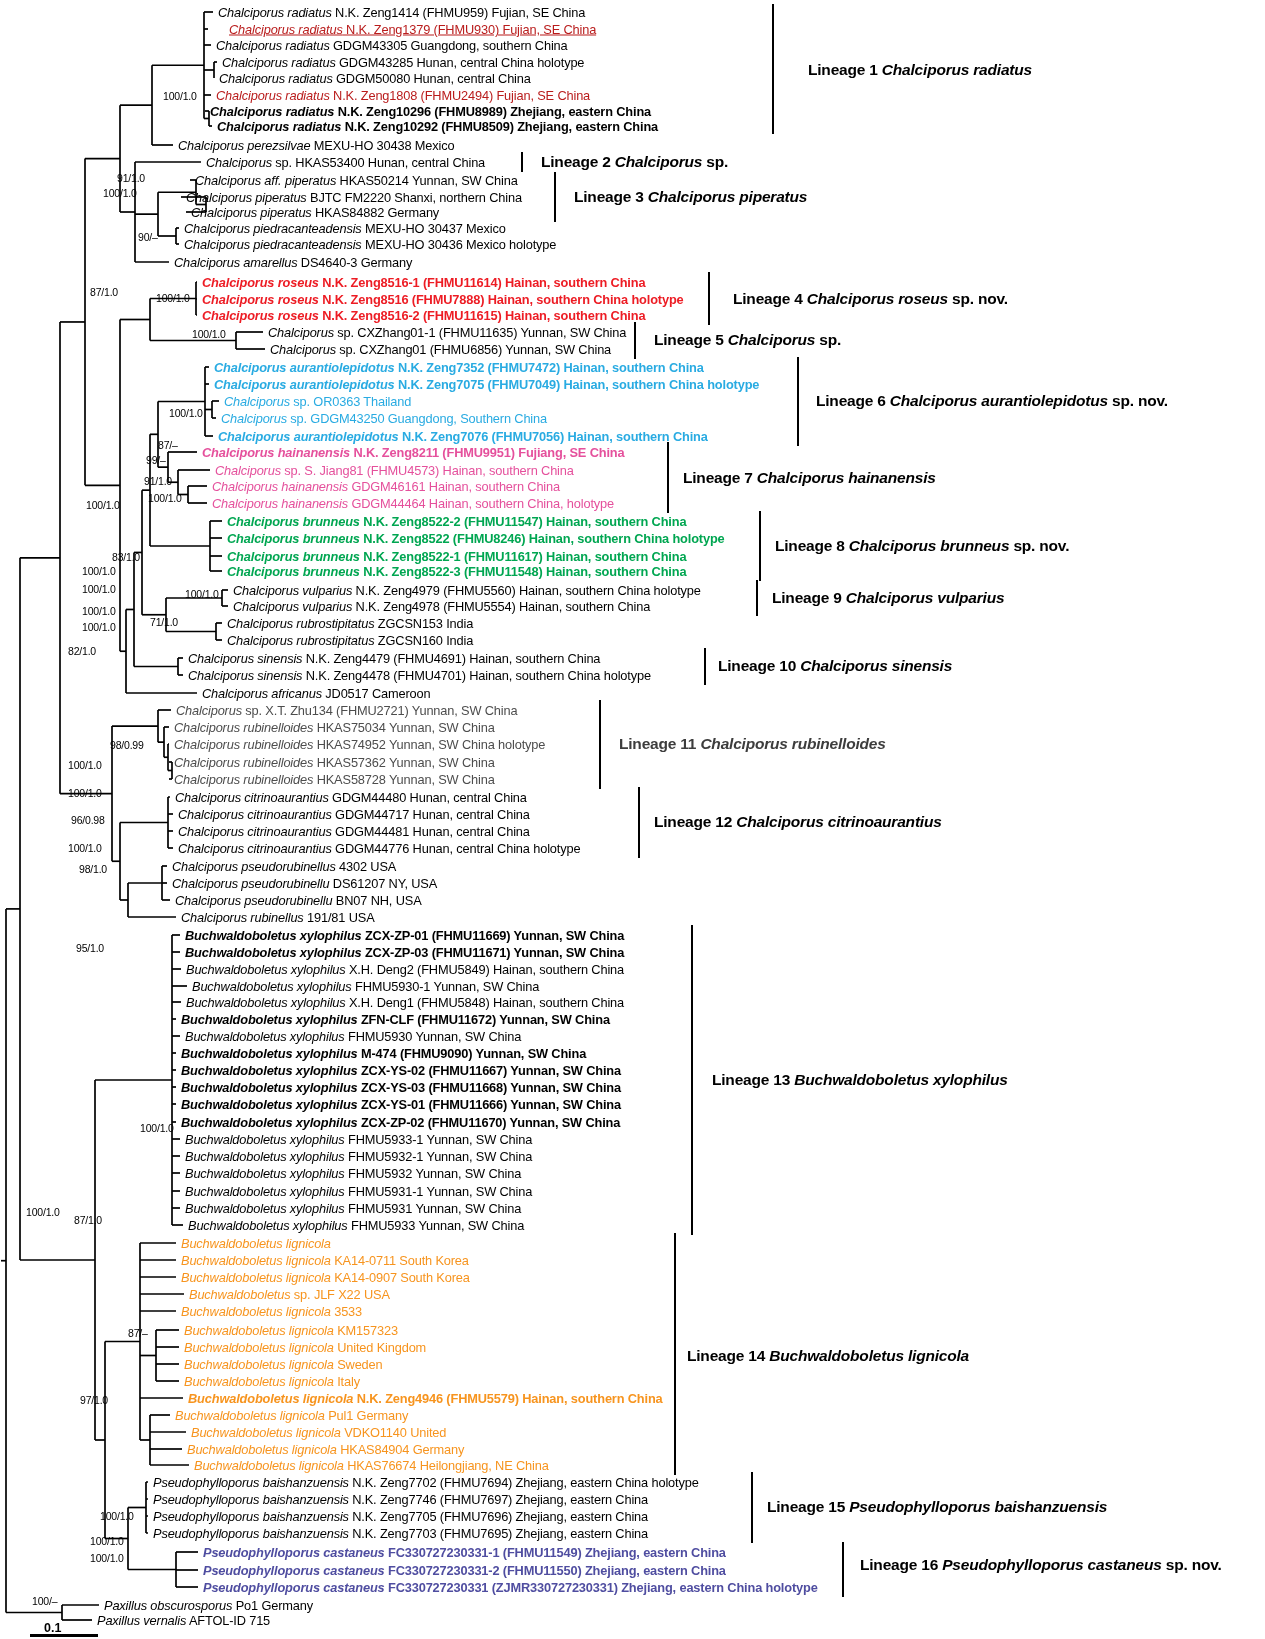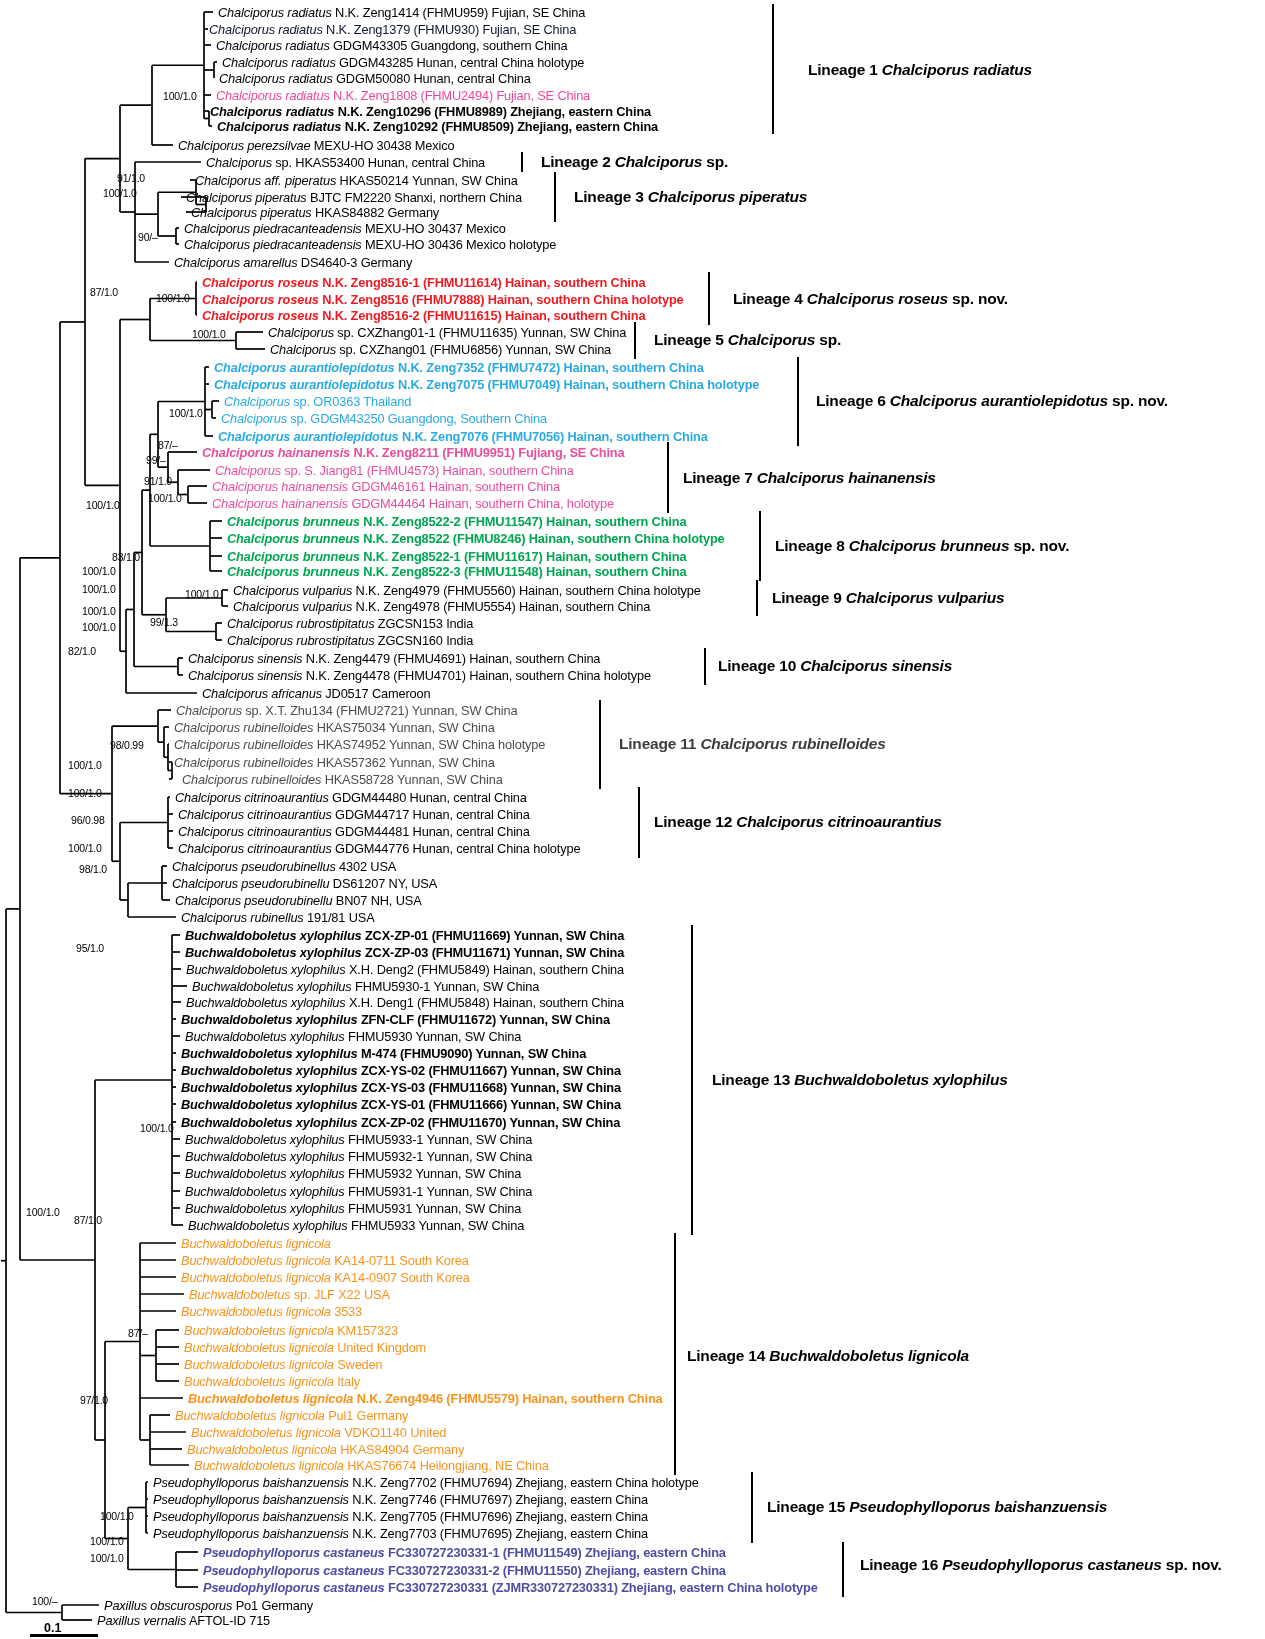--- a/index.html
+++ b/index.html
@@ -220,25 +220,25 @@
       <line x1="62" y1="1605" x2="62" y2="1620" stroke="#000" stroke-width="1.7"></line>
       <line x1="62" y1="1605" x2="99" y2="1605" stroke="#000" stroke-width="1.7"></line>
       <line x1="62" y1="1620" x2="92" y2="1620" stroke="#000" stroke-width="1.7"></line>
       <line x1="6" y1="908.905517578125" x2="6" y2="1612.5" stroke="#000" stroke-width="1.7"></line>
       <line x1="6" y1="908.905517578125" x2="20" y2="908.905517578125" stroke="#000" stroke-width="1.7"></line>
       <line x1="6" y1="1612.5" x2="62" y2="1612.5" stroke="#000" stroke-width="1.7"></line>
       <line x1="1" y1="1260.7027587890625" x2="6" y2="1260.7027587890625" stroke="#000" stroke-width="1.7"></line>
     </svg>
   <div id="tips-layer">
       <div class="tip" style="left: 218px; top: 12px; color: rgb(0, 0, 0); text-align: center;"><span class="sp">Chalciporus radiatus</span><span> N.K. Zeng1414 (FHMU959) Fujian, SE China</span></div>
-      <div class="tip" style="left: 209px; top: 29px; color: #0f172a;"><span class="sp">Chalciporus radiatus</span><span> N.K. Zeng1379 (FHMU930) Fujian, SE China</span></div>
+      <div class="tip" style="left: 229px; top: 29px; color: #b91c1c; text-decoration: underline;"><span class="sp">Chalciporus radiatus</span><span> N.K. Zeng1379 (FHMU930) Fujian, SE China</span></div>
       <div class="tip" style="left: 216px; top: 45px; color: rgb(0, 0, 0);"><span class="sp">Chalciporus radiatus</span><span> GDGM43305 Guangdong, southern China</span></div>
       <div class="tip" style="left: 222px; top: 62px; color: rgb(0, 0, 0);"><span class="sp">Chalciporus radiatus</span><span> GDGM43285 Hunan, central China holotype</span></div>
       <div class="tip" style="left: 219px; top: 78px; color: rgb(0, 0, 0);"><span class="sp">Chalciporus radiatus</span><span> GDGM50080 Hunan, central China</span></div>
-      <div class="tip" style="left: 216px; top: 95px; color: #ec4899;"><span class="sp">Chalciporus radiatus</span><span> N.K. Zeng1808 (FHMU2494) Fujian, SE China</span></div>
+      <div class="tip" style="left: 216px; top: 95px; color: #b91c1c;"><span class="sp">Chalciporus radiatus</span><span> N.K. Zeng1808 (FHMU2494) Fujian, SE China</span></div>
       <div class="tip bold" style="left: 210px; top: 111px; color: rgb(0, 0, 0);"><span class="sp">Chalciporus radiatus</span><span> N.K. Zeng10296 (FHMU8989) Zhejiang, eastern China</span></div>
       <div class="tip bold" style="left: 217px; top: 126px; color: rgb(0, 0, 0);"><span class="sp">Chalciporus radiatus</span><span> N.K. Zeng10292 (FHMU8509) Zhejiang, eastern China</span></div>
       <div class="tip" style="left: 178px; top: 145px; color: rgb(0, 0, 0);"><span class="sp">Chalciporus perezsilvae</span><span> MEXU-HO 30438 Mexico</span></div>
       <div class="tip" style="left: 206px; top: 162px; color: rgb(0, 0, 0);"><span class="sp">Chalciporus</span><span> sp. HKAS53400 Hunan, central China</span></div>
       <div class="tip" style="left: 195px; top: 180px; color: rgb(0, 0, 0);"><span class="sp">Chalciporus aff. piperatus</span><span> HKAS50214 Yunnan, SW China</span></div>
       <div class="tip" style="left: 186px; top: 197px; color: rgb(0, 0, 0);"><span class="sp">Chalciporus piperatus</span><span> BJTC FM2220 Shanxi, northern China</span></div>
       <div class="tip" style="left: 191px; top: 212px; color: rgb(0, 0, 0);"><span class="sp">Chalciporus piperatus</span><span> HKAS84882 Germany</span></div>
       <div class="tip" style="left: 184px; top: 228px; color: rgb(0, 0, 0);"><span class="sp">Chalciporus piedracanteadensis</span><span> MEXU-HO 30437 Mexico</span></div>
       <div class="tip" style="left: 184px; top: 244px; color: rgb(0, 0, 0);"><span class="sp">Chalciporus piedracanteadensis</span><span> MEXU-HO 30436 Mexico holotype</span></div>
       <div class="tip" style="left: 174px; top: 262px; color: rgb(0, 0, 0);"><span class="sp">Chalciporus amarellus</span><span> DS4640-3 Germany</span></div>
@@ -264,21 +264,21 @@
       <div class="tip" style="left: 233px; top: 606px; color: rgb(0, 0, 0);"><span class="sp">Chalciporus vulparius</span><span> N.K. Zeng4978 (FHMU5554) Hainan, southern China</span></div>
       <div class="tip" style="left: 227px; top: 623px; color: rgb(0, 0, 0);"><span class="sp">Chalciporus rubrostipitatus</span><span> ZGCSN153 India</span></div>
       <div class="tip" style="left: 227px; top: 640px; color: rgb(0, 0, 0);"><span class="sp">Chalciporus rubrostipitatus</span><span> ZGCSN160 India</span></div>
       <div class="tip" style="left: 188px; top: 658px; color: rgb(0, 0, 0);"><span class="sp">Chalciporus sinensis</span><span> N.K. Zeng4479 (FHMU4691) Hainan, southern China</span></div>
       <div class="tip" style="left: 188px; top: 675px; color: rgb(0, 0, 0);"><span class="sp">Chalciporus sinensis</span><span> N.K. Zeng4478 (FHMU4701) Hainan, southern China holotype</span></div>
       <div class="tip" style="left: 202px; top: 693px; color: rgb(0, 0, 0);"><span class="sp">Chalciporus africanus</span><span> JD0517 Cameroon</span></div>
       <div class="tip" style="left: 176px; top: 710px; color: rgb(77, 77, 77);"><span class="sp">Chalciporus</span><span> sp. X.T. Zhu134 (FHMU2721) Yunnan, SW China</span></div>
       <div class="tip" style="left: 174px; top: 727px; color: rgb(77, 77, 77);"><span class="sp">Chalciporus rubinelloides</span><span> HKAS75034 Yunnan, SW China</span></div>
       <div class="tip" style="left: 174px; top: 744px; color: rgb(77, 77, 77);"><span class="sp">Chalciporus rubinelloides</span><span> HKAS74952 Yunnan, SW China holotype</span></div>
       <div class="tip" style="left: 174px; top: 762px; color: rgb(77, 77, 77);"><span class="sp">Chalciporus rubinelloides</span><span> HKAS57362 Yunnan, SW China</span></div>
-      <div class="tip" style="left: 182px; top: 779px; color: rgb(77, 77, 77);"><span class="sp">Chalciporus rubinelloides</span><span> HKAS58728 Yunnan, SW China</span></div>
+      <div class="tip" style="left: 174px; top: 779px; color: rgb(77, 77, 77);"><span class="sp">Chalciporus rubinelloides</span><span> HKAS58728 Yunnan, SW China</span></div>
       <div class="tip" style="left: 175px; top: 797px; color: rgb(0, 0, 0);"><span class="sp">Chalciporus citrinoaurantius</span><span> GDGM44480 Hunan, central China</span></div>
       <div class="tip" style="left: 178px; top: 814px; color: rgb(0, 0, 0);"><span class="sp">Chalciporus citrinoaurantius</span><span> GDGM44717 Hunan, central China</span></div>
       <div class="tip" style="left: 178px; top: 831px; color: rgb(0, 0, 0);"><span class="sp">Chalciporus citrinoaurantius</span><span> GDGM44481 Hunan, central China</span></div>
       <div class="tip" style="left: 178px; top: 848px; color: rgb(0, 0, 0);"><span class="sp">Chalciporus citrinoaurantius</span><span> GDGM44776 Hunan, central China holotype</span></div>
       <div class="tip" style="left: 172px; top: 866px; color: rgb(0, 0, 0);"><span class="sp">Chalciporus pseudorubinellus</span><span> 4302 USA</span></div>
       <div class="tip" style="left: 172px; top: 883px; color: rgb(0, 0, 0);"><span class="sp">Chalciporus pseudorubinellu</span><span> DS61207 NY, USA</span></div>
       <div class="tip" style="left: 175px; top: 900px; color: rgb(0, 0, 0);"><span class="sp">Chalciporus pseudorubinellu</span><span> BN07 NH, USA</span></div>
       <div class="tip" style="left: 181px; top: 917px; color: rgb(0, 0, 0);"><span class="sp">Chalciporus rubinellus</span><span> 191/81 USA</span></div>
       <div class="tip bold" style="left: 185px; top: 935px; color: rgb(0, 0, 0);"><span class="sp">Buchwaldoboletus xylophilus</span><span> ZCX-ZP-01 (FHMU11669) Yunnan, SW China</span></div>
       <div class="tip bold" style="left: 185px; top: 952px; color: rgb(0, 0, 0);"><span class="sp">Buchwaldoboletus xylophilus</span><span> ZCX-ZP-03 (FHMU11671) Yunnan, SW China</span></div>
@@ -334,21 +334,21 @@
       <div class="sup" style="left: 158px; top: 445px;">87/–</div>
       <div class="sup" style="left: 146px; top: 460px;">99/–</div>
       <div class="sup" style="left: 144px; top: 481px;">91/1.0</div>
       <div class="sup" style="left: 148px; top: 498px;">100/1.0</div>
       <div class="sup" style="left: 86px; top: 505px;">100/1.0</div>
       <div class="sup" style="left: 112px; top: 557px;">83/1.0</div>
       <div class="sup" style="left: 82px; top: 571px;">100/1.0</div>
       <div class="sup" style="left: 82px; top: 589px;">100/1.0</div>
       <div class="sup" style="left: 185px; top: 594px;">100/1.0</div>
       <div class="sup" style="left: 82px; top: 611px;">100/1.0</div>
-      <div class="sup" style="left: 150px; top: 622px;">99/1.3</div>
+      <div class="sup" style="left: 150px; top: 622px;">71/1.0</div>
       <div class="sup" style="left: 82px; top: 627px;">100/1.0</div>
       <div class="sup" style="left: 68px; top: 651px;">82/1.0</div>
       <div class="sup" style="left: 110px; top: 745px;">98/0.99</div>
       <div class="sup" style="left: 68px; top: 765px;">100/1.0</div>
       <div class="sup" style="left: 68px; top: 793px;">100/1.0</div>
       <div class="sup" style="left: 65px; top: 820px; margin-left: 6px;">96/0.98</div>
       <div class="sup" style="left: 68px; top: 848px;">100/1.0</div>
       <div class="sup" style="left: 79px; top: 869px;">98/1.0</div>
       <div class="sup" style="left: 76px; top: 948px;">95/1.0</div>
       <div class="sup" style="left: 140px; top: 1128px;">100/1.0</div>

